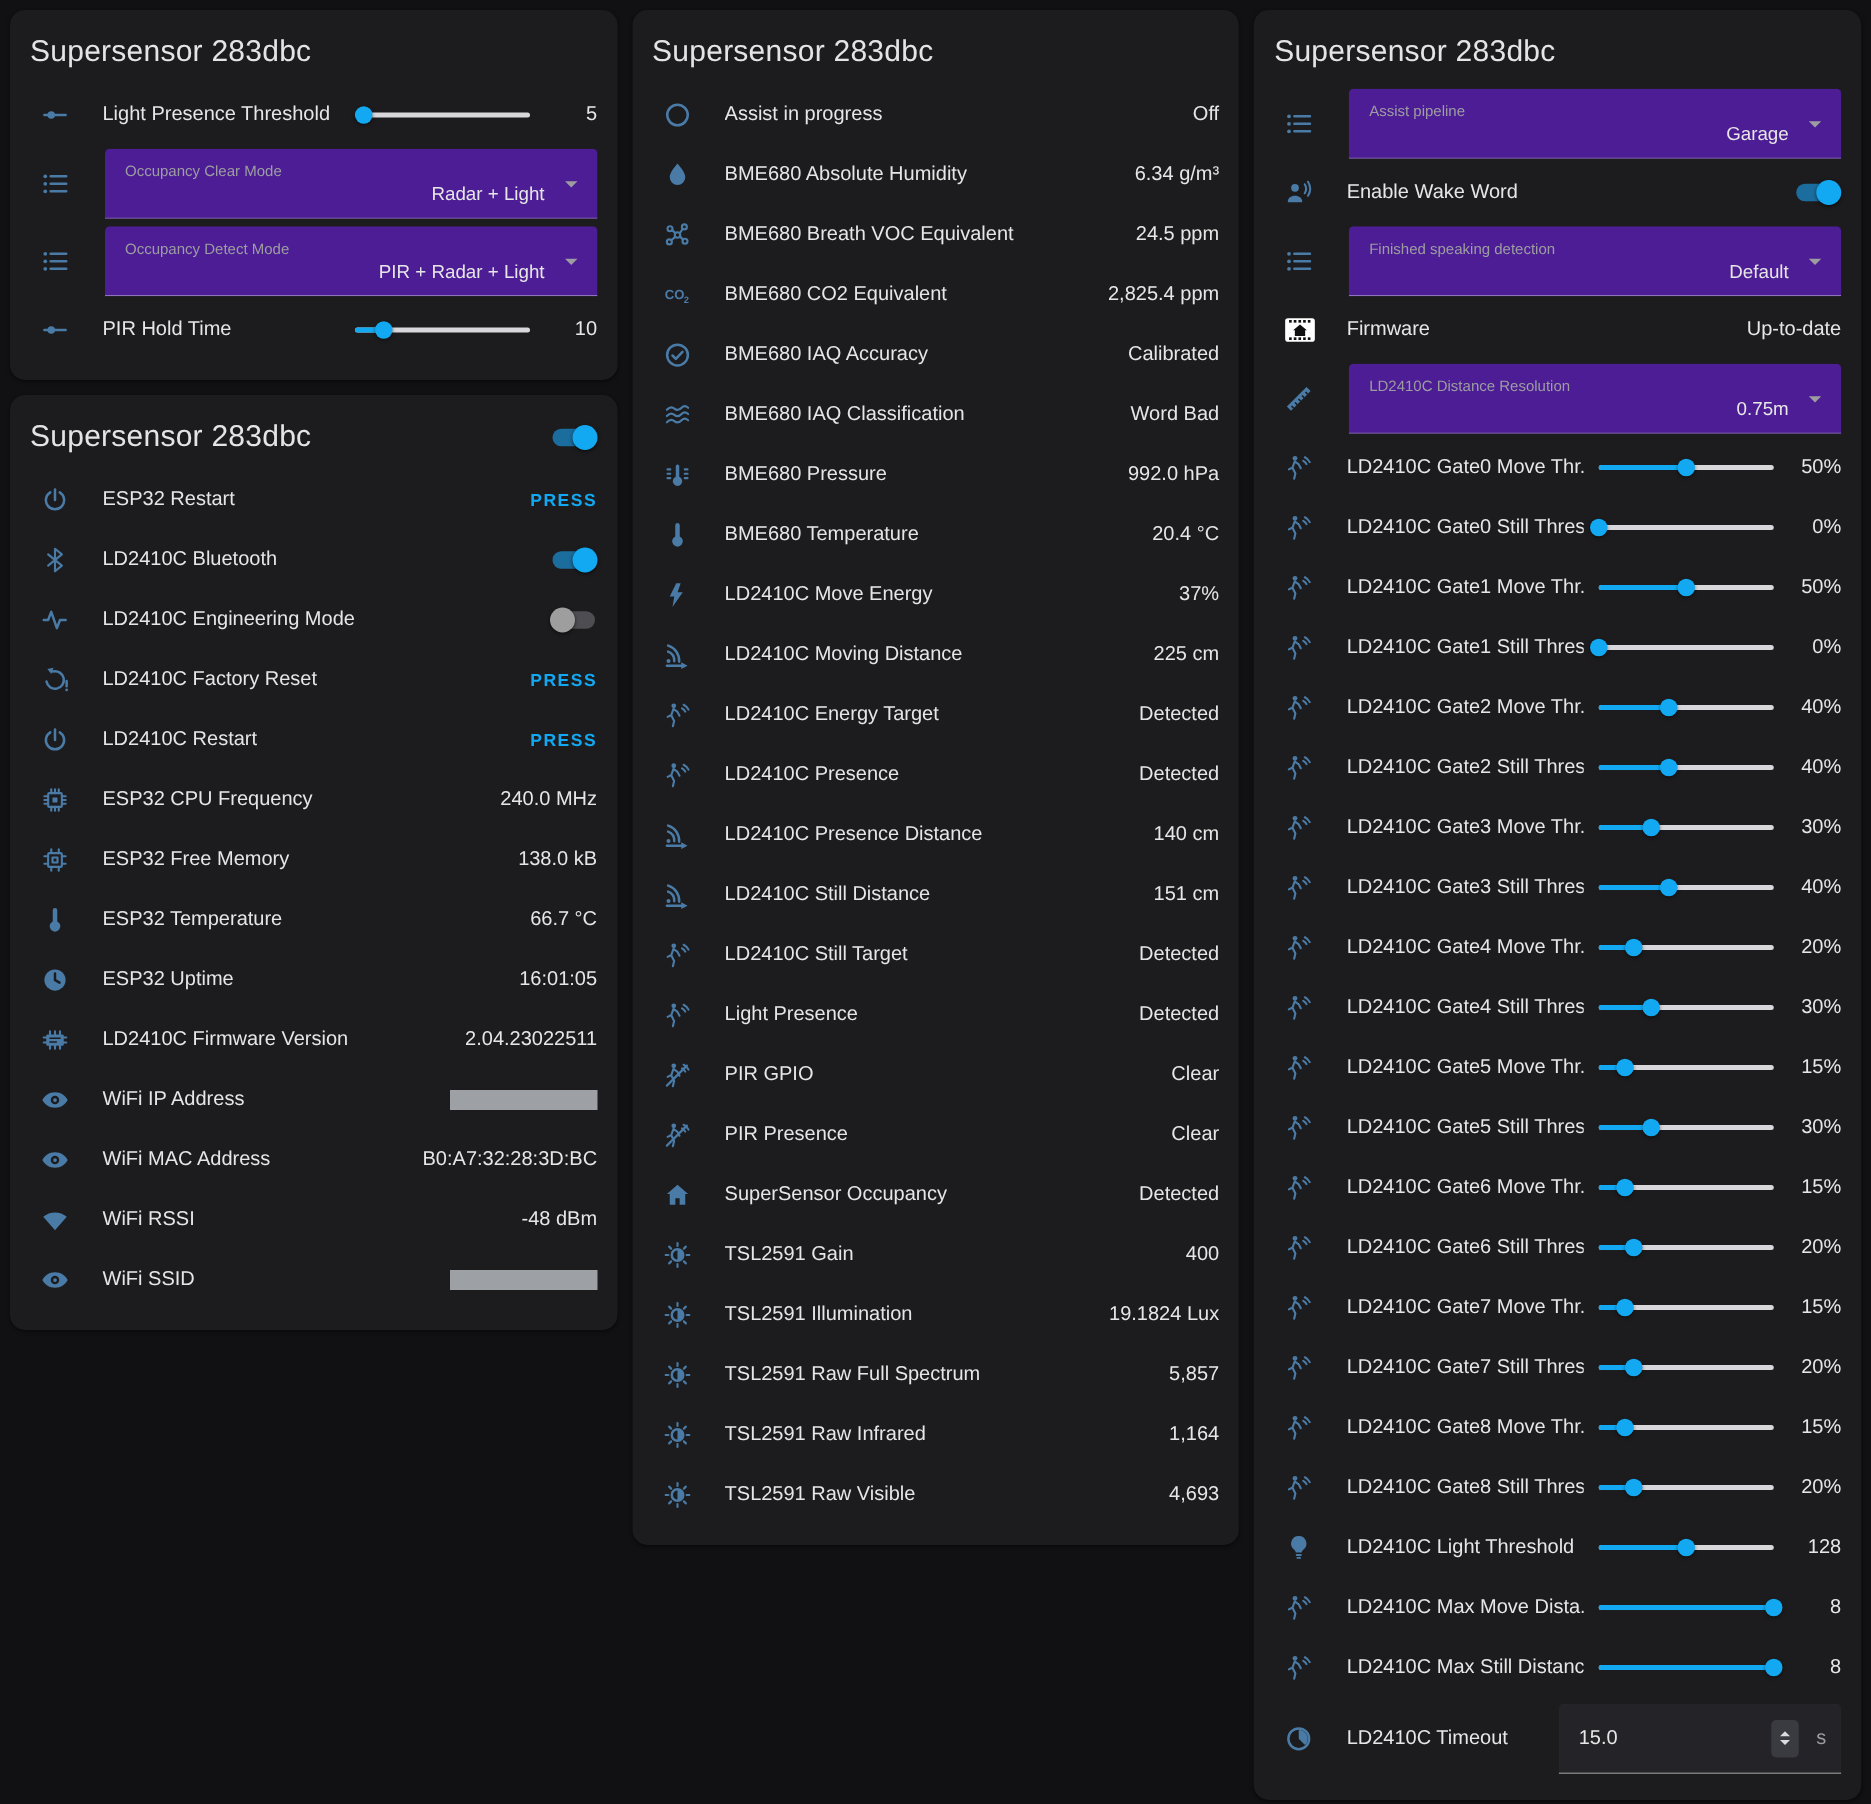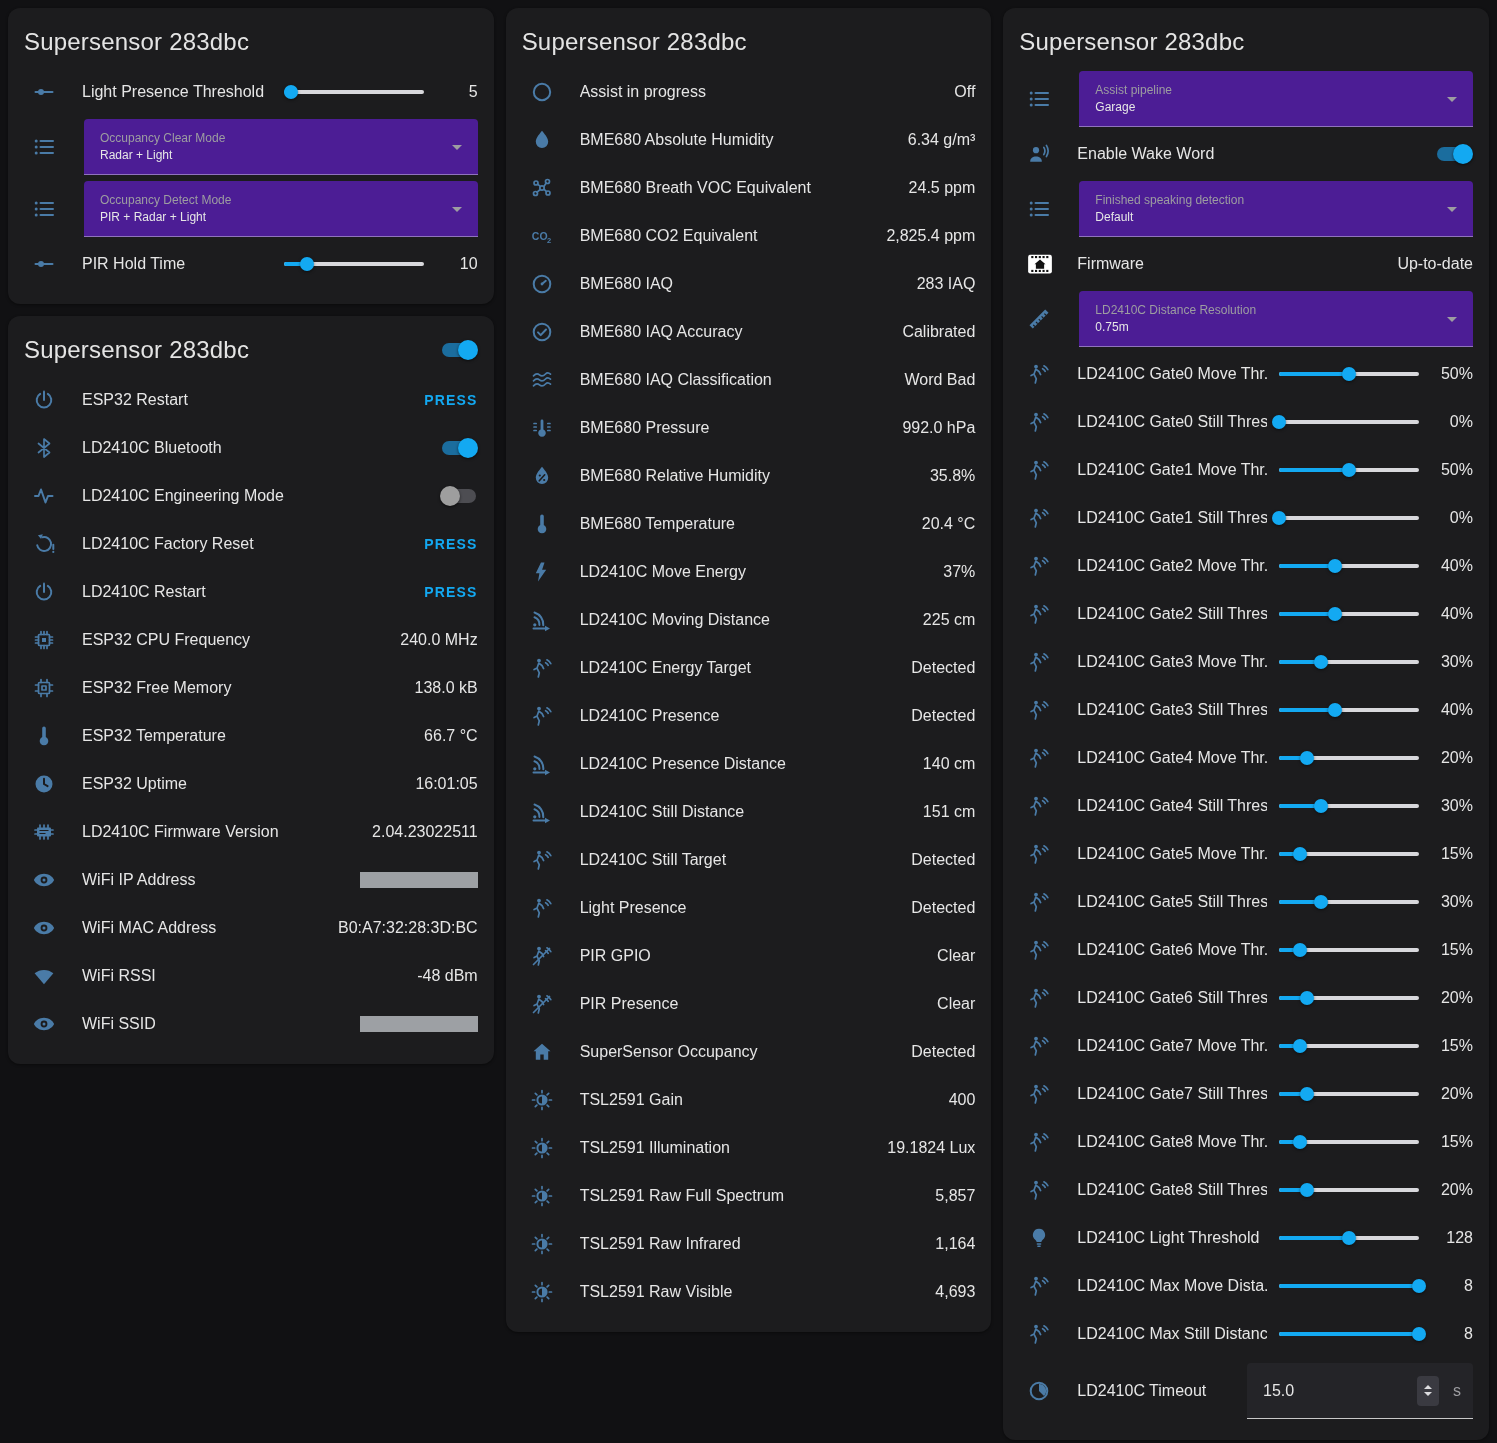--- a/index.html
+++ b/index.html
@@ -42,21 +42,21 @@
   .toggle.off .track{background:#4d4d52;}
   .toggle.off .thumb{left:0;background:#9e9e9e;}
   
   .slider{position:relative;width:140px;height:18px;flex:none;margin-left:12px;cursor:pointer;}
   .slider .track{position:absolute;left:0;right:0;top:7px;height:4px;border-radius:2px;background:var(--track-off);}
   .slider .fill{position:absolute;left:0;top:7px;height:4px;border-radius:2px;background:var(--accent);}
   .slider .thumb{position:absolute;top:2px;width:14px;height:14px;border-radius:50%;background:var(--accent);transform:translateX(-50%);box-shadow:0 1px 3px rgba(0,0,0,.5);}
   
   .select{flex:1;min-width:0;margin-left:2px;height:56px;background:#4c1d95;border-radius:4px 4px 0 0;border-bottom:1px solid rgba(255,255,255,.38);display:flex;flex-direction:column;justify-content:center;padding:0 42px 0 16px;position:relative;cursor:pointer;}
   .select .sl{font-size:12px;color:var(--text2);margin-bottom:3px;white-space:nowrap;}
-  .select .sv{font-size:12px;color:var(--text);white-space:nowrap;}
+  .select .sv{font-size:15px;color:var(--text);white-space:nowrap;text-align:right;}
   .select .arrow{position:absolute;right:16px;top:50%;margin-top:-2px;width:0;height:0;border-left:5px solid transparent;border-right:5px solid transparent;border-top:5px solid var(--text2);}
   
   .redact{margin-left:12px;width:118px;height:16px;background:#9da0a4;flex:none;}
   
   .numfield{margin-left:12px;width:226px;height:56px;background:#242428;border-radius:4px 4px 0 0;border-bottom:1px solid rgba(255,255,255,.75);display:flex;align-items:center;padding:0 12px 0 16px;}
   .numfield input{flex:1;min-width:0;background:transparent;border:none;outline:none;color:var(--text);font-family:inherit;font-size:16px;padding:0;}
   .spinner{width:22px;height:30px;background:#3a3a41;border-radius:4px;display:flex;flex-direction:column;align-items:center;justify-content:center;gap:3px;flex:none;cursor:pointer;}
   .spin-up{width:0;height:0;border-left:4px solid transparent;border-right:4px solid transparent;border-bottom:4px solid #dcdcdf;}
   .spin-down{width:0;height:0;border-left:4px solid transparent;border-right:4px solid transparent;border-top:4px solid #dcdcdf;}
   .unit{color:var(--text2);font-size:16px;margin-left:14px;flex:none;}
@@ -335,31 +335,20 @@
               <text x="17" y="18.5" font-size="7.5" font-weight="bold" fill="currentColor" font-family="Liberation Sans, sans-serif">2</text>
             </svg>
           </span>
           <span class="label">BME680 CO2 Equivalent</span>
           <span class="value">2,825.4 ppm</span>
         </div>
         <div class="row">
           <span class="icon">
             <svg viewBox="0 0 24 24">
               <circle class="s s2" cx="12" cy="12" r="8.3"></circle>
-              <path class="s s2" d="M12 12l3.8-3.2"></path>
-              <circle class="f" cx="12" cy="12" r="1.4"></circle>
-            </svg>
-          </span>
-          <span class="label">BME680 IAQ</span>
-          <span class="value">283 IAQ</span>
-        </div>
-        <div class="row">
-          <span class="icon">
-            <svg viewBox="0 0 24 24">
-              <circle class="s s2" cx="12" cy="12" r="8.3"></circle>
               <path class="s s2" d="M8 12.4l2.7 2.7 5.3-5.6"></path>
             </svg>
           </span>
           <span class="label">BME680 IAQ Accuracy</span>
           <span class="value">Calibrated</span>
         </div>
         <div class="row">
           <span class="icon">
             <svg viewBox="0 0 24 24">
               <path class="s" d="M3.5 7.8c2.3-2.5 4.2-2.5 6-.9s3.7 1.6 6-.9c1.6-1.7 3.4-1.3 5 .2M3.5 12.8c2.3-2.5 4.2-2.5 6-.9s3.7 1.6 6-.9c1.6-1.7 3.4-1.3 5 .2M3.5 17.8c2.3-2.5 4.2-2.5 6-.9s3.7 1.6 6-.9c1.6-1.7 3.4-1.3 5 .2"></path>
@@ -370,32 +359,20 @@
         </div>
         <div class="row">
           <span class="icon">
             <svg viewBox="0 0 24 24">
               <path class="f" d="M10.6 5a1.4 1.4 0 0 1 2.8 0v8.4a3.8 3.8 0 1 1-2.8 0z"></path>
               <path class="s" d="M4 7.5h2.2M4 11h2.2M4 14.5h2.2M17.8 7.5H20M17.8 11H20M17.8 14.5H20"></path>
             </svg>
           </span>
           <span class="label">BME680 Pressure</span>
           <span class="value">992.0 hPa</span>
-        </div>
-        <div class="row">
-          <span class="icon">
-            <svg viewBox="0 0 24 24">
-              <path class="f" d="M12 2.8c4.1 4.9 6.2 8.1 6.2 11a6.2 6.2 0 0 1-12.4 0c0-2.9 2.1-6.1 6.2-11z"></path>
-              <path d="M9.3 16.8l5.4-6" stroke="#1c1c1e" stroke-width="1.6" stroke-linecap="round" fill="none"></path>
-              <circle cx="9.8" cy="11.5" r="1.1" fill="#1c1c1e"></circle>
-              <circle cx="14.2" cy="16" r="1.1" fill="#1c1c1e"></circle>
-            </svg>
-          </span>
-          <span class="label">BME680 Relative Humidity</span>
-          <span class="value">35.8%</span>
         </div>
         <div class="row">
           <span class="icon">
             <svg viewBox="0 0 24 24">
               <path class="f" d="M10.2 4.2a1.8 1.8 0 0 1 3.6 0v8.9a4.3 4.3 0 1 1-3.6 0z"></path>
             </svg>
           </span>
           <span class="label">BME680 Temperature</span>
           <span class="value">20.4 °C</span>
         </div>

